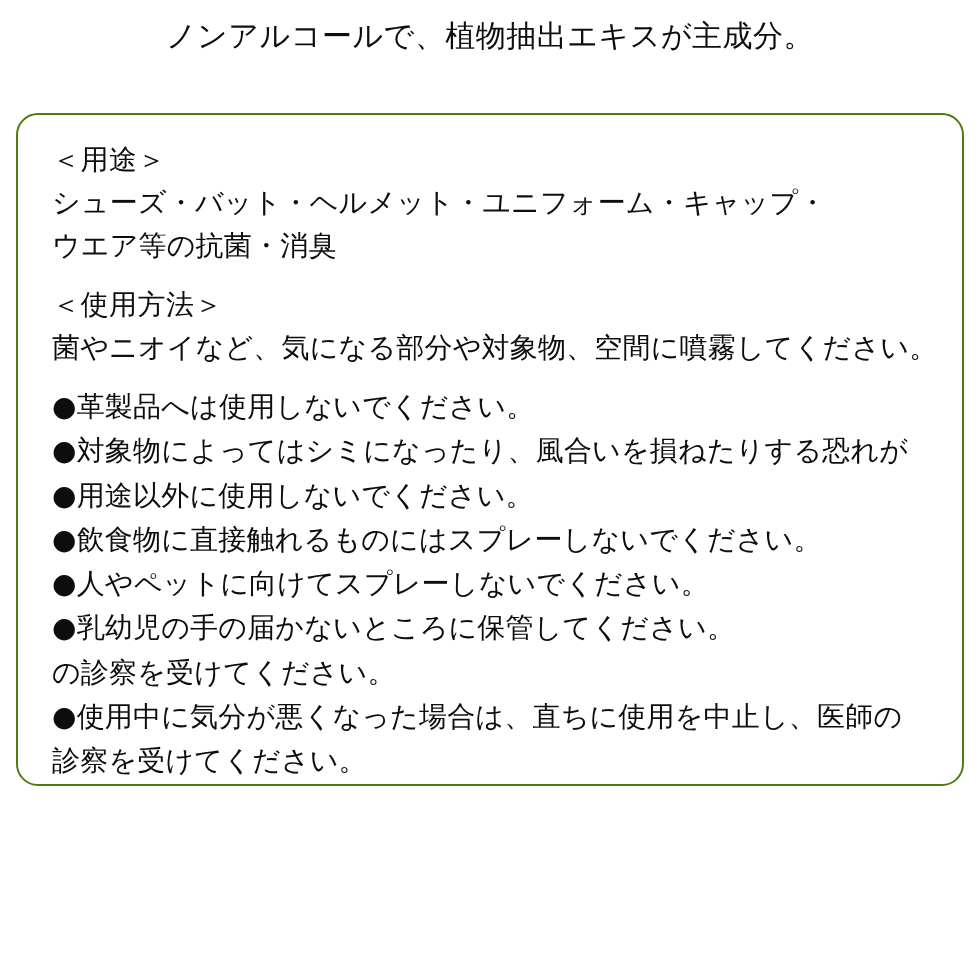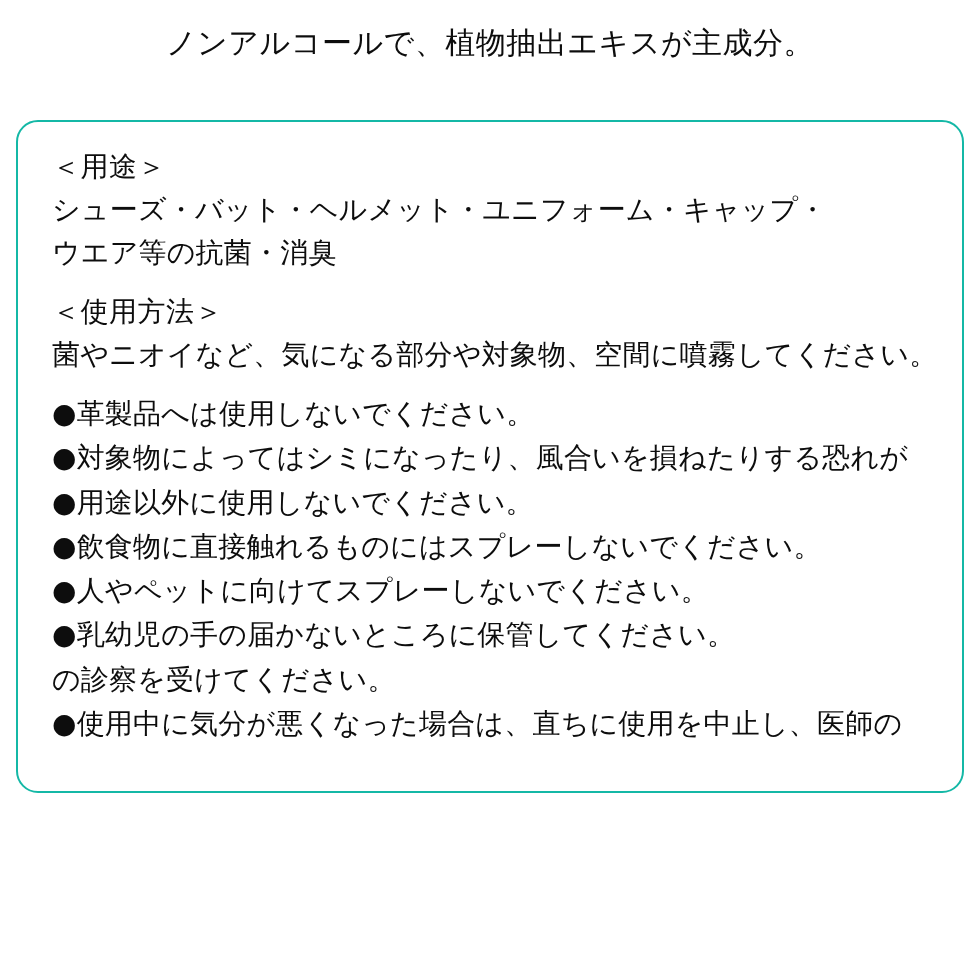--- a/index.html
+++ b/index.html
@@ -12,41 +12,40 @@
     background: #ffffff;
     font-family: "DejaVu Sans", "Liberation Sans", sans-serif;
     color: #111111;
     overflow: hidden;
   }
   .page {
     position: relative;
     width: 980px;
     height: 796px;
     box-sizing: border-box;
-    margin-top: 7px;
   }
   .intro {
     text-align: center;
     padding: 14px 20px 0 20px;
     font-size: 30px;
     line-height: 1.45;
     letter-spacing: 0.5px;
     color: #0d0d0d;
   }
   .intro .line {
     display: block;
     white-space: nowrap;
   }
   .panel {
     position: absolute;
     left: 16px;
     right: 16px;
     top: 113px;
     bottom: 10px;
-    border: 2px solid #14b8a6;
+    border: 2px solid #4d7c0f;
     border-radius: 22px;
     box-sizing: border-box;
     padding: 24px 26px 10px 34px;
     overflow: hidden;
   }
   .section {
     margin-bottom: 16px;
   }
   .section:last-child {
     margin-bottom: 0;
@@ -107,17 +106,18 @@
     <div class="section">
       <div class="notes">
         <span class="ln">●革製品へは使用しないでください。</span>
         <span class="ln">●対象物によってはシミになったり、風合いを損ねたりする恐れが</span>
         <span class="ln">●用途以外に使用しないでください。</span>
         <span class="ln">●飲食物に直接触れるものにはスプレーしないでください。</span>
         <span class="ln">●人やペットに向けてスプレーしないでください。</span>
         <span class="ln">●乳幼児の手の届かないところに保管してください。</span>
         <span class="ln">の診察を受けてください。</span>
         <span class="ln">●使用中に気分が悪くなった場合は、直ちに使用を中止し、医師の</span>
+        <span class="ln">診察を受けてください。</span>
       </div>
     </div>
 
   </div>
 </div>
 
 </body></html>

